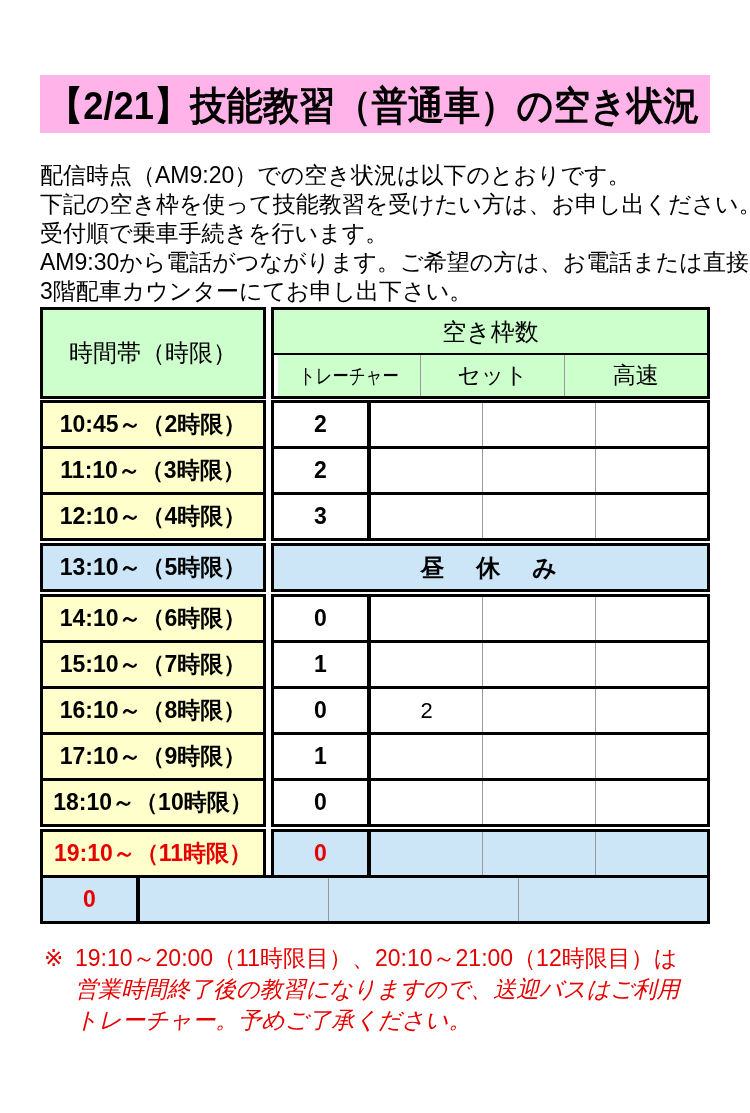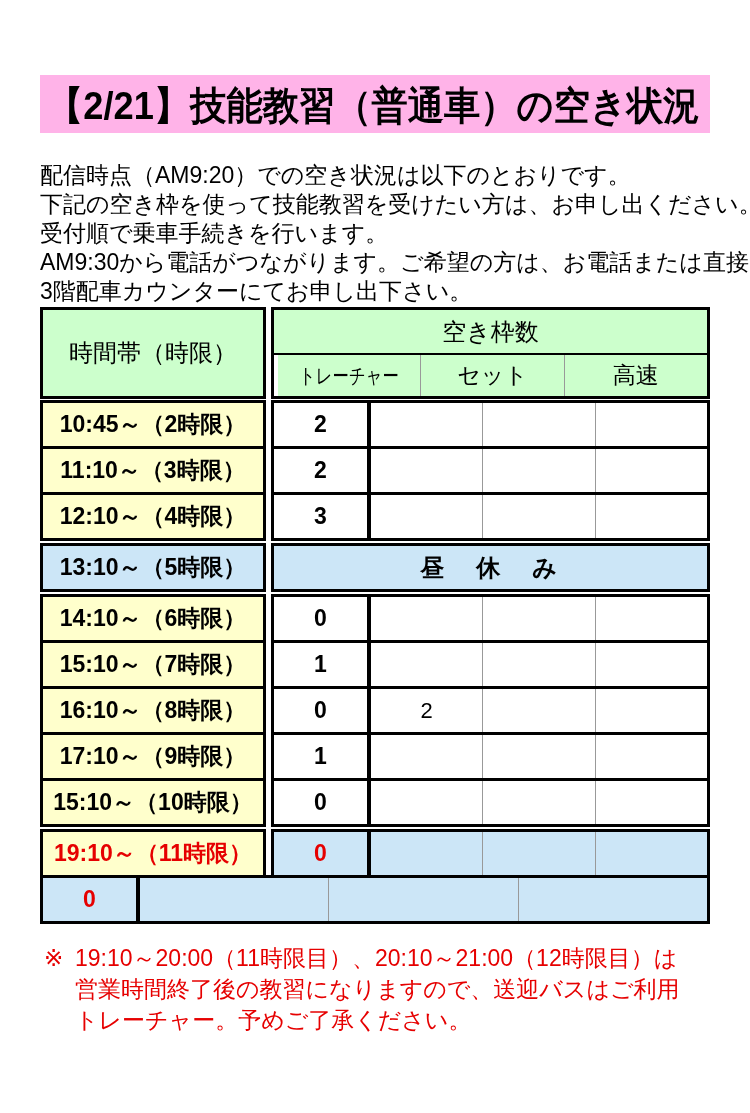--- a/index.html
+++ b/index.html
@@ -64,21 +64,21 @@
   .row.after .c1{color:var(--red);}
   .c2,.c3,.c4{flex:1;font-size:22px;}
   .c3,.c4{border-left:1px solid var(--line-gray);}
   .lunch-span{flex:1;display:flex;align-items:center;justify-content:center;
     font-size:24px;font-weight:bold;letter-spacing:4px;}
 
   
   .footnote{position:absolute;left:44px;top:943px;color:var(--red);font-size:23px;line-height:31px;}
   .fn-first{display:flex;}
   .fn-marker{width:31px;flex:0 0 31px;}
-  .fn-rest{padding-left:31px;white-space:nowrap;}
+  .fn-rest{padding-left:31px;white-space:nowrap;font-style:italic;}
   .fn-first div{white-space:nowrap;}
 </style>
 </head>
 <body>
 
 <div class="page">
 
   <div class="title-banner">
     <span class="title-text">【2/21】技能教習（普通車）の空き状況</span>
   </div>
@@ -181,21 +181,21 @@
         <div class="rt">17:10～（9時限）</div>
         <div class="rd">
           <div class="cell c1">1</div>
           <div class="cell c2"></div>
           <div class="cell c3"></div>
           <div class="cell c4"></div>
         </div>
       </div>
 
       <div class="row">
-        <div class="rt">15:10～（10時限）</div>
+        <div class="rt">18:10～（10時限）</div>
         <div class="rd">
           <div class="cell c1">0</div>
           <div class="cell c2"></div>
           <div class="cell c3"></div>
           <div class="cell c4"></div>
         </div>
       </div>
 
       <div class="row after gap-above">
         <div class="rt">19:10～（11時限）</div>

